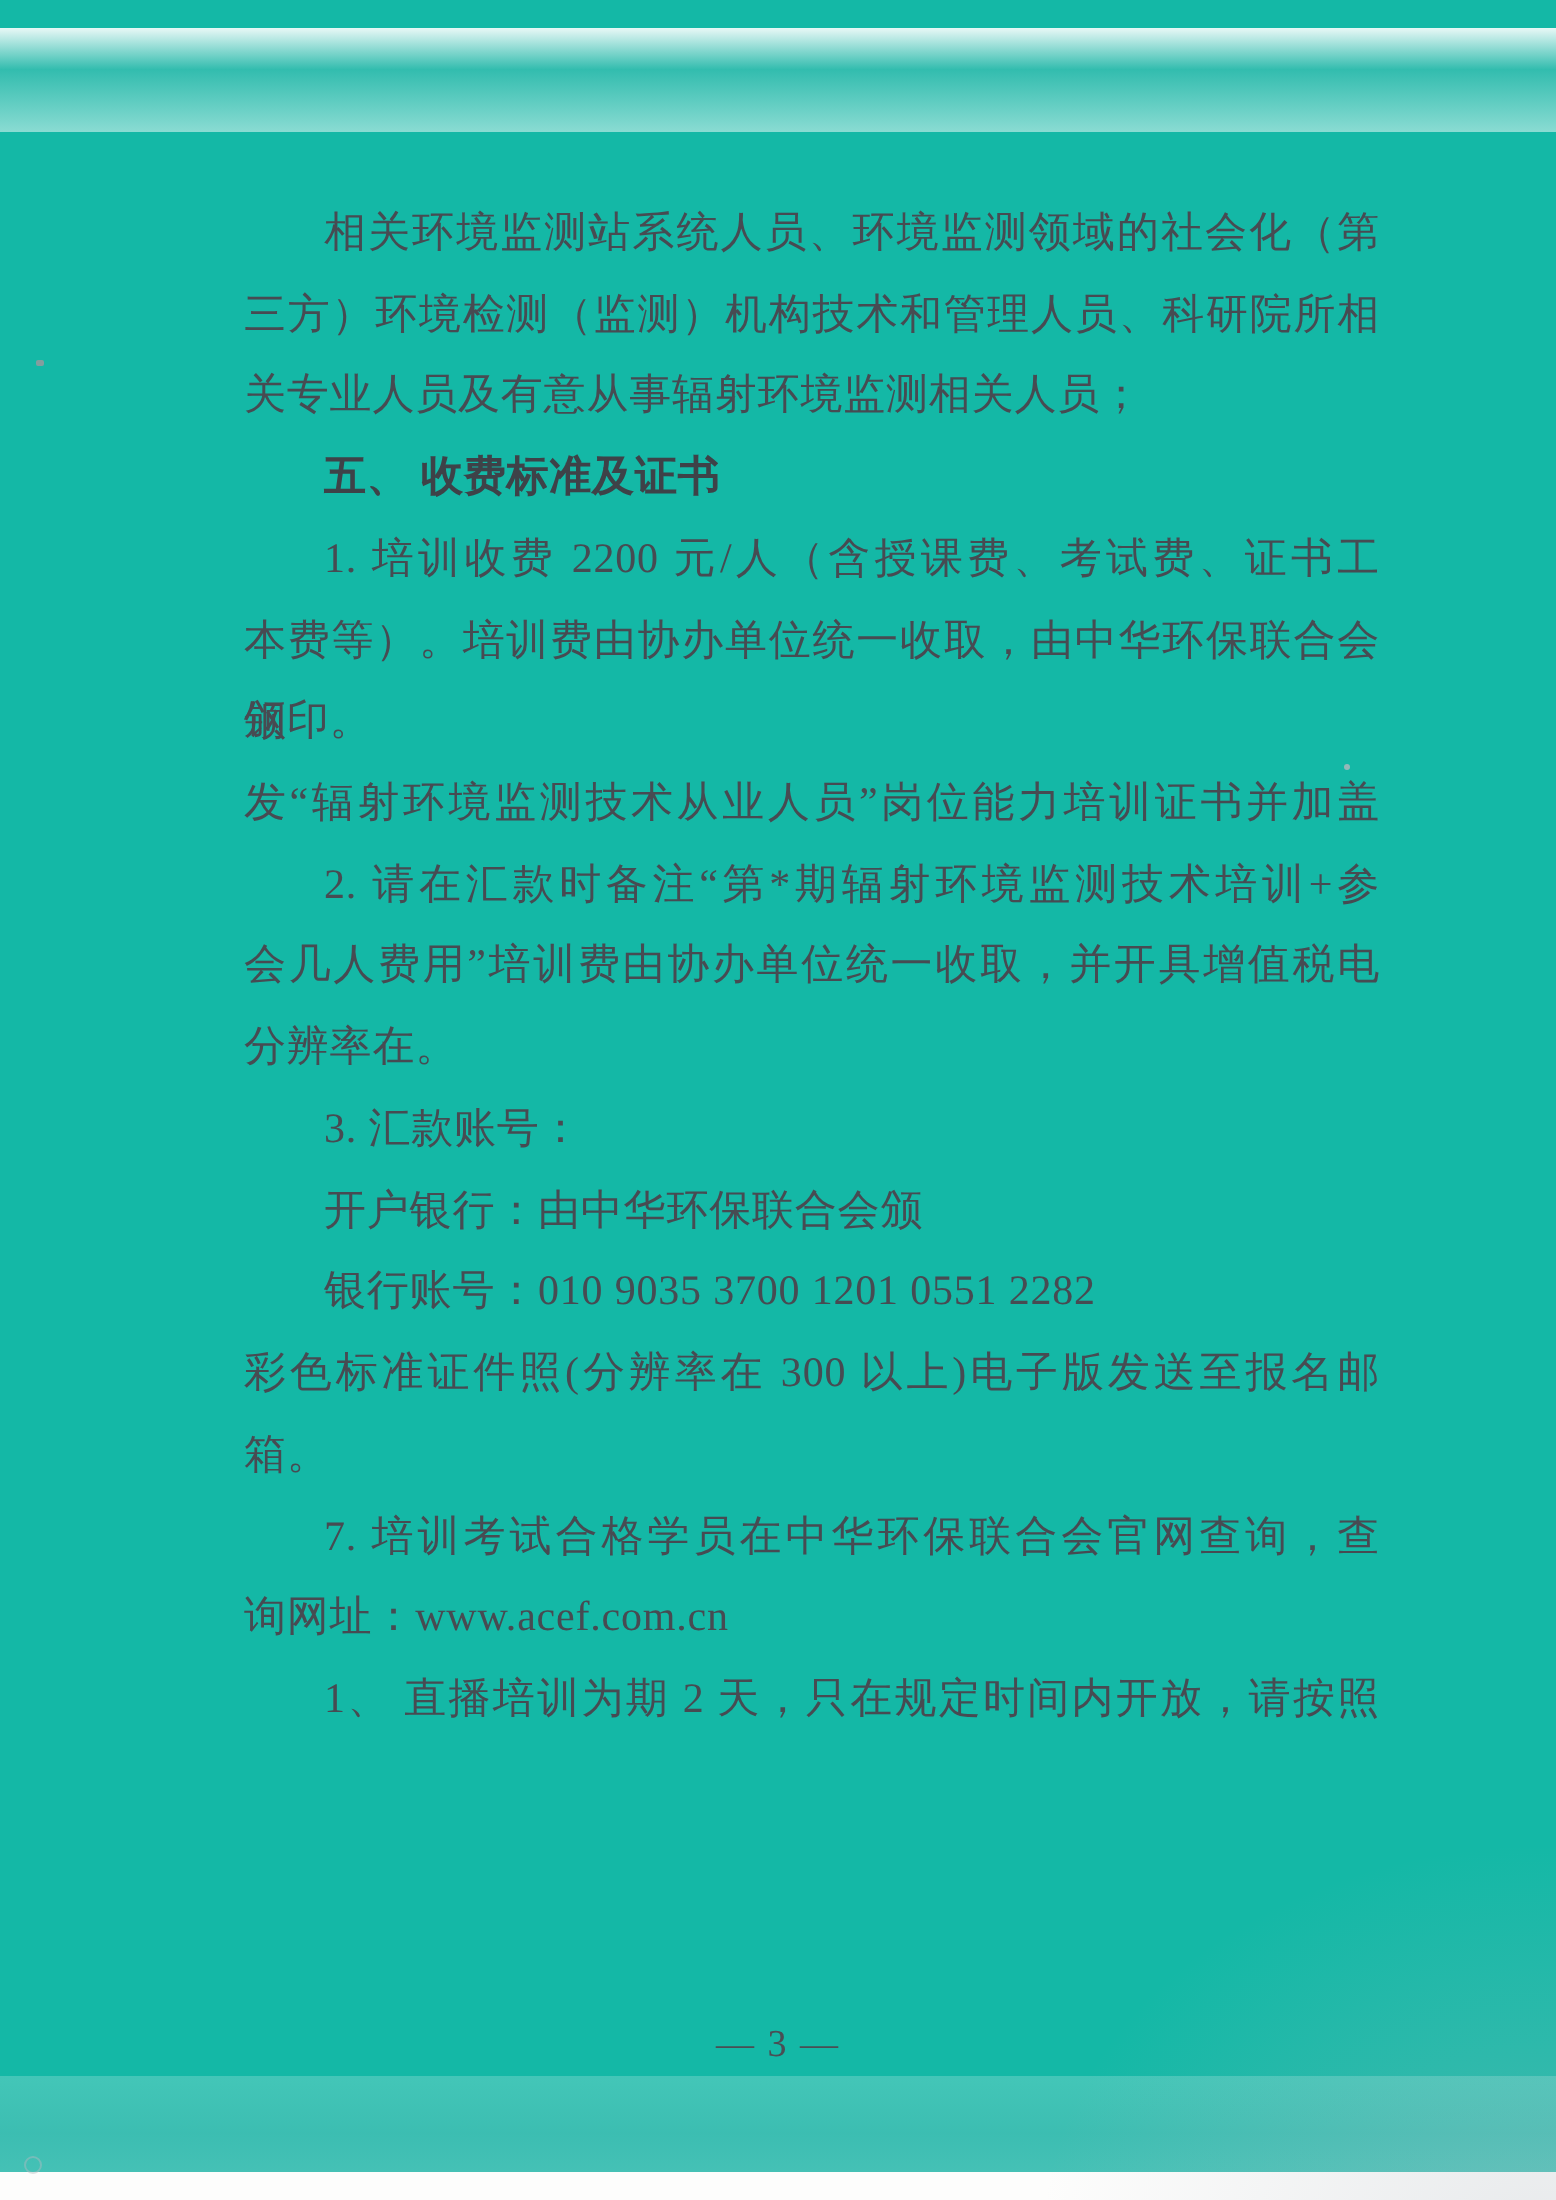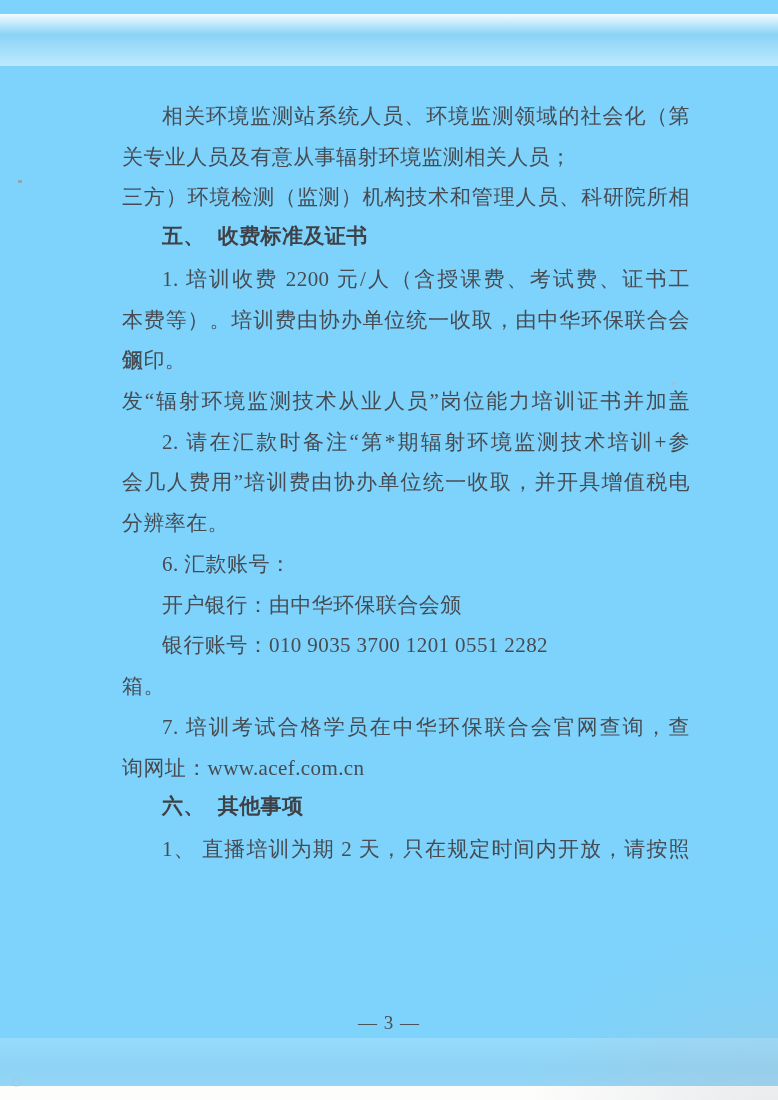--- a/index.html
+++ b/index.html
@@ -5,21 +5,21 @@
   html, body { margin: 0; padding: 0; }
   body {
     width: 778px; height: 1100px;
     background: #f3f4f2;
     font-family: "Liberation Serif", "DejaVu Serif", serif;
     overflow: hidden;
   }
   .page {
     position: relative;
     width: 778px; height: 1100px;
-    background: #7dd3fc;
+    background: #14b8a6;
     overflow: hidden;
   }
   
   .shade-top {
     position: absolute; left: 0; top: 14px; width: 778px; height: 52px;
     background: linear-gradient(180deg, rgba(255,255,255,0.9), rgba(208,212,218,0.16) 40%, rgba(255,255,255,0.5));
     pointer-events: none;
   }
   .shade-bottom {
     position: absolute; left: 0; top: 1038px; width: 778px; height: 48px;
@@ -58,21 +58,21 @@
     text-justify: inter-character;
   }
   .ln {
     height: 40.72px;
     text-align: justify;
     text-align-last: left;
     white-space: nowrap;
   }
   .ln.j  { text-align-last: justify; white-space: normal; }
   .ln.ind { text-indent: 40px; }
-  .ln.hd { font-weight: bold; color: #3e4248; font-family: Liberation Mono, monospace; }
+  .ln.hd { font-weight: bold; color: #3e4248; }
   .footer {
     position: absolute;
     left: 0; top: 1012px; width: 778px;
     text-align: center;
     font-size: 19px;
     letter-spacing: 1px;
     color: #4a4e54;
   }
 </style>
 </head>
@@ -83,35 +83,35 @@
   <div class="shade-top"></div>
   <div class="shade-bottom"></div>
   <div class="shade-bottom-edge"></div>
   <div class="shade-corner"></div>
   <div class="speck-1"></div>
   <div class="speck-2"></div>
   <div class="speck-3"></div>
 
   <div class="content">
     <div class="ln ind j">相关环境监测站系统人员、环境监测领域的社会化（第</div>
+    <div class="ln j">三方）环境检测（监测）机构技术和管理人员、科研院所相</div>
     <div class="ln">关专业人员及有意从事辐射环境监测相关人员；</div>
-    <div class="ln j">三方）环境检测（监测）机构技术和管理人员、科研院所相</div>
     <div class="ln ind hd">五、 收费标准及证书</div>
     <div class="ln ind j">1. 培训收费 2200 元/人（含授课费、考试费、证书工</div>
     <div class="ln j">本费等）。培训费由协办单位统一收取，由中华环保联合会颁</div>
     <div class="ln">钢印。</div>
     <div class="ln j">发“辐射环境监测技术从业人员”岗位能力培训证书并加盖</div>
     <div class="ln ind j">2. 请在汇款时备注“第*期辐射环境监测技术培训+参</div>
     <div class="ln j">会几人费用”培训费由协办单位统一收取，并开具增值税电</div>
     <div class="ln">分辨率在。</div>
-    <div class="ln ind">6. 汇款账号：</div>
+    <div class="ln ind">3. 汇款账号：</div>
     <div class="ln ind">开户银行：由中华环保联合会颁</div>
     <div class="ln ind">银行账号：010 9035 3700 1201 0551 2282</div>
+    <div class="ln j">彩色标准证件照(分辨率在 300 以上)电子版发送至报名邮</div>
     <div class="ln">箱。</div>
     <div class="ln ind j">7. 培训考试合格学员在中华环保联合会官网查询，查</div>
     <div class="ln">询网址：www.acef.com.cn</div>
-    <div class="ln ind hd">六、 其他事项</div>
     <div class="ln ind j">1、 直播培训为期 2 天，只在规定时间内开放，请按照</div>
   </div>
 
   <div class="footer">— 3 —</div>
 
 </div>
 
 </body></html>

